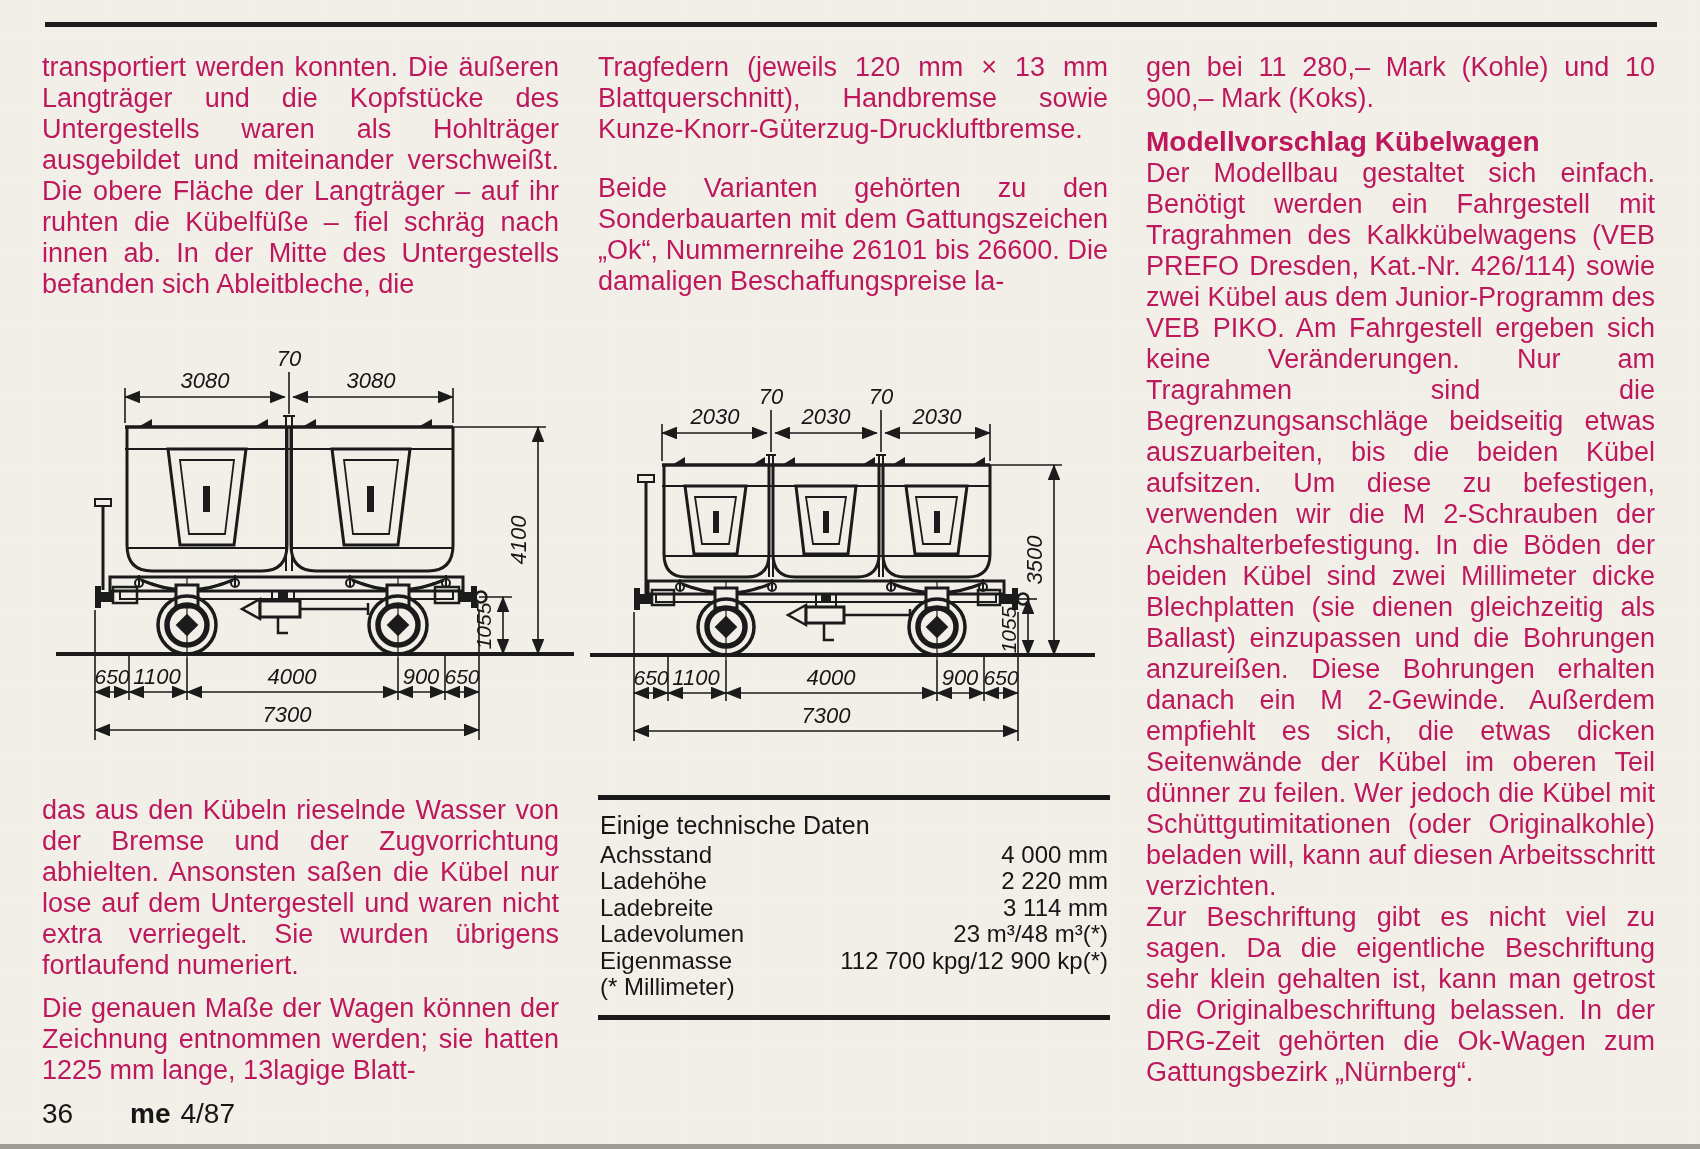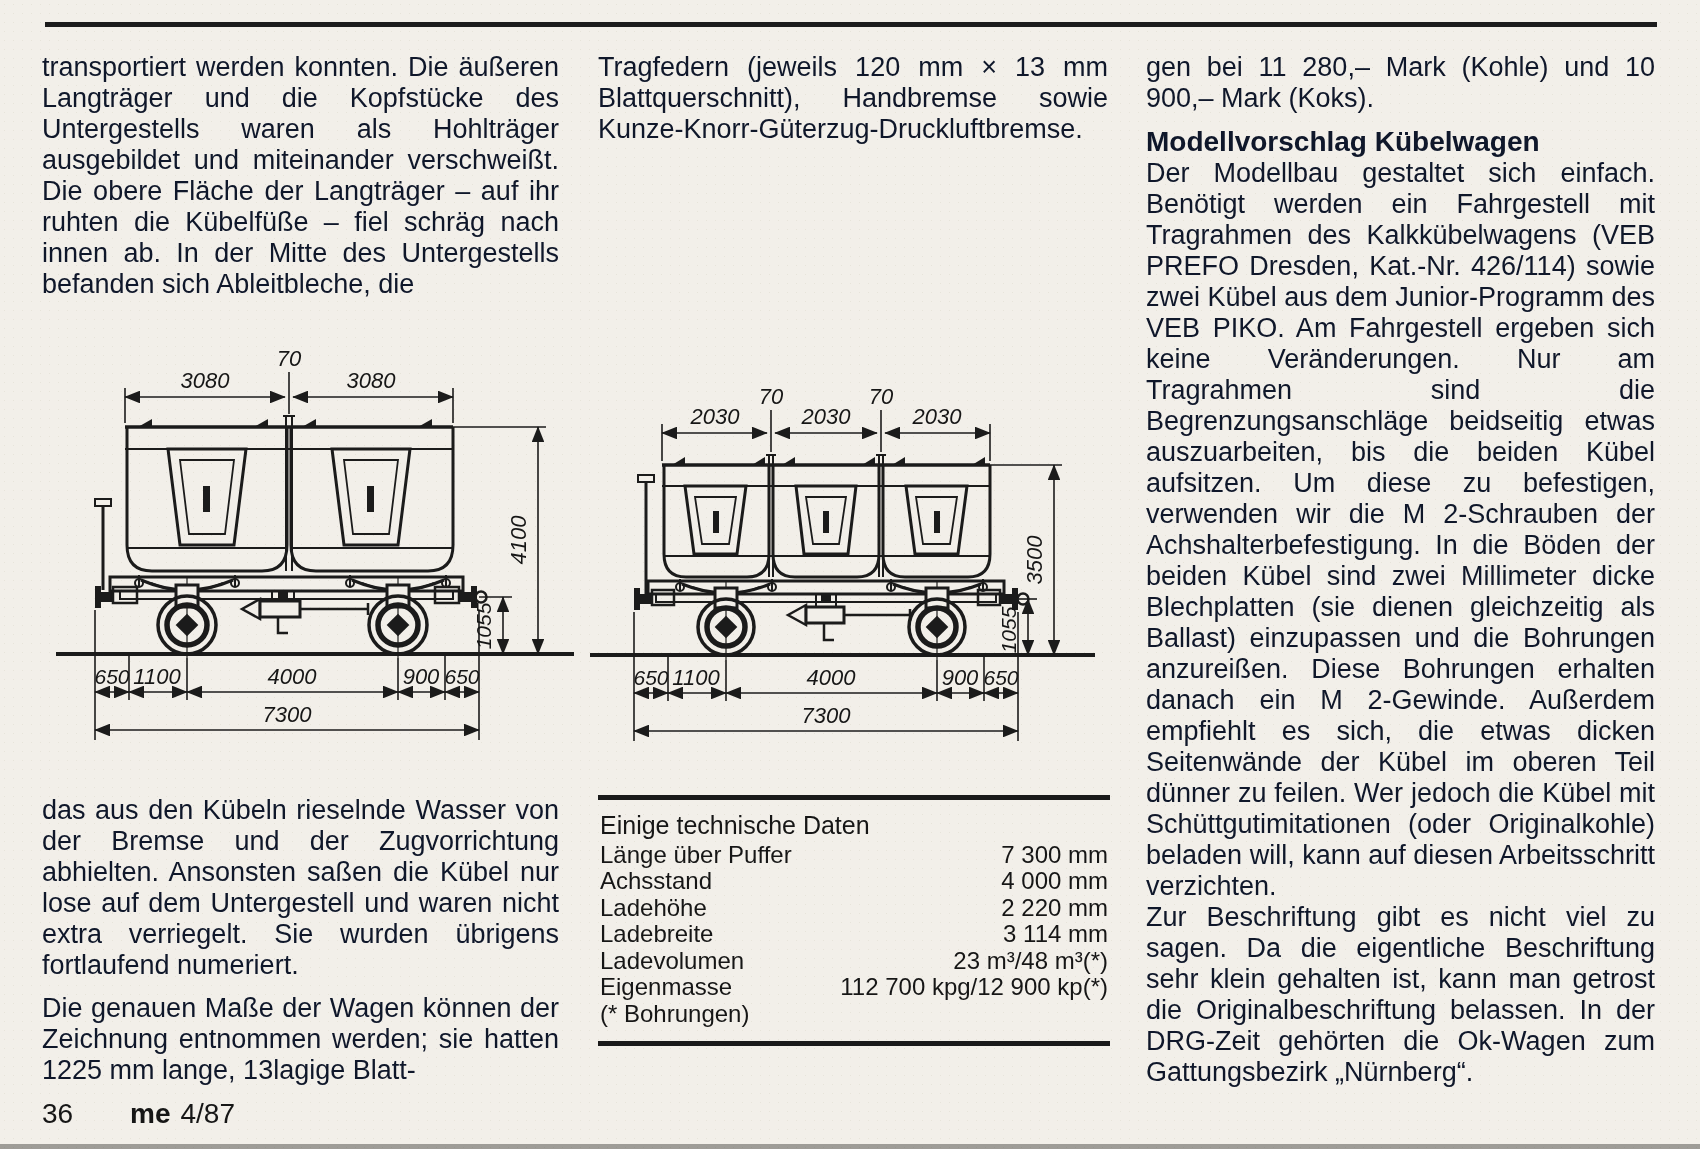--- a/index.html
+++ b/index.html
@@ -5,21 +5,21 @@
   html,body{margin:0;padding:0;}
   body{
     position:relative;width:1700px;height:1149px;overflow:hidden;
     background:#f2efe9;
     background-image:radial-gradient(#e7e4da 0.6px, transparent 0.7px);
     background-size:9px 9px;
     font-family:"Liberation Sans", sans-serif;color:#161616;
   }
   .rule-top{position:absolute;left:45px;top:22px;width:1612px;height:5px;background:#1c1c1c;}
   .rule-bottom{position:absolute;left:0;top:1144px;width:1700px;height:5px;background:#4a4a46;opacity:.5;}
-  .col{position:absolute;font-size:27px;line-height:31px;text-align:justify;color:#0f172a;}
+  .col{position:absolute;font-size:27px;line-height:31px;text-align:justify;color:#be185d;}
   .col p{margin:0 0 12px 0;}
   .col p:last-child{margin-bottom:0;}
   .gap-lg{margin-bottom:28px !important;}
   h3.subhead{font-size:28px;line-height:31px;margin:12px 0 1px 0;font-weight:bold;text-align:left;}
   #col-left-top{left:42px;top:52px;width:517px;}
   #col-mid-top{left:598px;top:52px;width:510px;}
   #col-right{left:1146px;top:52px;width:509px;}
   #col-left-bottom{left:42px;top:795px;width:517px;}
   .datatable{
     position:absolute;left:598px;top:795px;width:508px;
@@ -40,61 +40,58 @@
 <body>
 
 <div class="rule-top"></div>
 
 <div class="col" id="col-left-top">
   <p>transportiert werden konnten. Die äußeren Langträger und die Kopfstücke des Untergestells waren als Hohlträger ausgebildet und miteinander verschweißt. Die obere Fläche der Langträger – auf ihr ruhten die Kübelfüße – fiel schräg nach innen ab. In der Mitte des Untergestells befanden sich Ableitbleche, die</p>
 </div>
 
 <div class="col" id="col-mid-top">
   <p class="gap-lg">Tragfedern (jeweils 120 mm × 13 mm Blattquerschnitt), Handbremse sowie Kunze-Knorr-Güterzug-Druckluftbremse.</p>
+  <p>Beide Varianten gehörten zu den Sonderbauarten mit dem Gattungszeichen „Ok“, Nummernreihe 26101 bis 26600. Die damaligen Beschaffungspreise la-</p>
 </div>
 
 <div class="col" id="col-right">
   <p style="margin-bottom:10px">gen bei 11 280,– Mark (Kohle) und 10 900,– Mark (Koks).</p>
   <h3 class="subhead">Modellvorschlag Kübelwagen</h3>
   <p style="margin-bottom:0">Der Modellbau gestaltet sich einfach. Benötigt werden ein Fahrgestell mit Tragrahmen des Kalkkübelwagens (VEB PREFO Dresden, Kat.-Nr. 426/114) sowie zwei Kübel aus dem Junior-Programm des VEB PIKO. Am Fahrgestell ergeben sich keine Veränderungen. Nur am Tragrahmen sind die Begrenzungsanschläge beidseitig etwas auszuarbeiten, bis die beiden Kübel aufsitzen. Um diese zu befestigen, verwenden wir die M 2-Schrauben der Achshalterbefestigung. In die Böden der beiden Kübel sind zwei Millimeter dicke Blechplatten (sie dienen gleichzeitig als Ballast) einzupassen und die Bohrungen anzureißen. Diese Bohrungen erhalten danach ein M 2-Gewinde. Außerdem empfiehlt es sich, die etwas dicken Seitenwände der Kübel im oberen Teil dünner zu feilen. Wer jedoch die Kübel mit Schüttgutimitationen (oder Originalkohle) beladen will, kann auf diesen Arbeitsschritt verzichten.</p>
   <p>Zur Beschriftung gibt es nicht viel zu sagen. Da die eigentliche Beschriftung sehr klein gehalten ist, kann man getrost die Originalbeschriftung belassen. In der DRG-Zeit gehörten die Ok-Wagen zum Gattungsbezirk „Nürnberg“.</p>
 </div>
 
 <div class="col" id="col-left-bottom">
   <p>das aus den Kübeln rieselnde Wasser von der Bremse und der Zugvorrichtung abhielten. Ansonsten saßen die Kübel nur lose auf dem Untergestell und waren nicht extra verriegelt. Sie wurden übrigens fortlaufend numeriert.</p>
   <p>Die genauen Maße der Wagen können der Zeichnung entnommen werden; sie hatten 1225 mm lange, 13lagige Blatt-</p>
 </div>
 
 <div class="datatable">
   <div class="t-title">Einige technische Daten</div>
   <div class="trow">
-      <span class="tlab">Länge über Puffer</span>
-      <span class="tval">7 300 mm</span>
-    </div>
-  <div class="trow">
       <span class="tlab">Achsstand</span>
       <span class="tval">4 000 mm</span>
     </div>
   <div class="trow">
       <span class="tlab">Ladehöhe</span>
       <span class="tval">2 220 mm</span>
     </div>
   <div class="trow">
       <span class="tlab">Ladebreite</span>
       <span class="tval">3 114 mm</span>
     </div>
   <div class="trow">
       <span class="tlab">Ladevolumen</span>
       <span class="tval">23 m³/48 m³(*)</span>
     </div>
   <div class="trow">
       <span class="tlab">Eigenmasse</span>
       <span class="tval">112 700 kpg/12 900 kp(*)</span>
     </div>
-  <div>(* Bohrungen)</div>
+  <div>(* Millimeter)</div>
 </div>
 
 <svg class="drawing" style="left:50px;top:328px;width:530px;height:440px;" viewBox="0 0 530 440">
   <defs>
     <marker id="arrL" viewBox="0 0 10 8" refX="9.5" refY="4" markerWidth="10" markerHeight="8" orient="auto-start-reverse">
       <path d="M0,0L10,4L0,8Z" fill="#1b1b1b"></path>
     </marker>
   </defs>
   <g stroke="#1b1b1b" fill="none" stroke-width="2.5">
 

